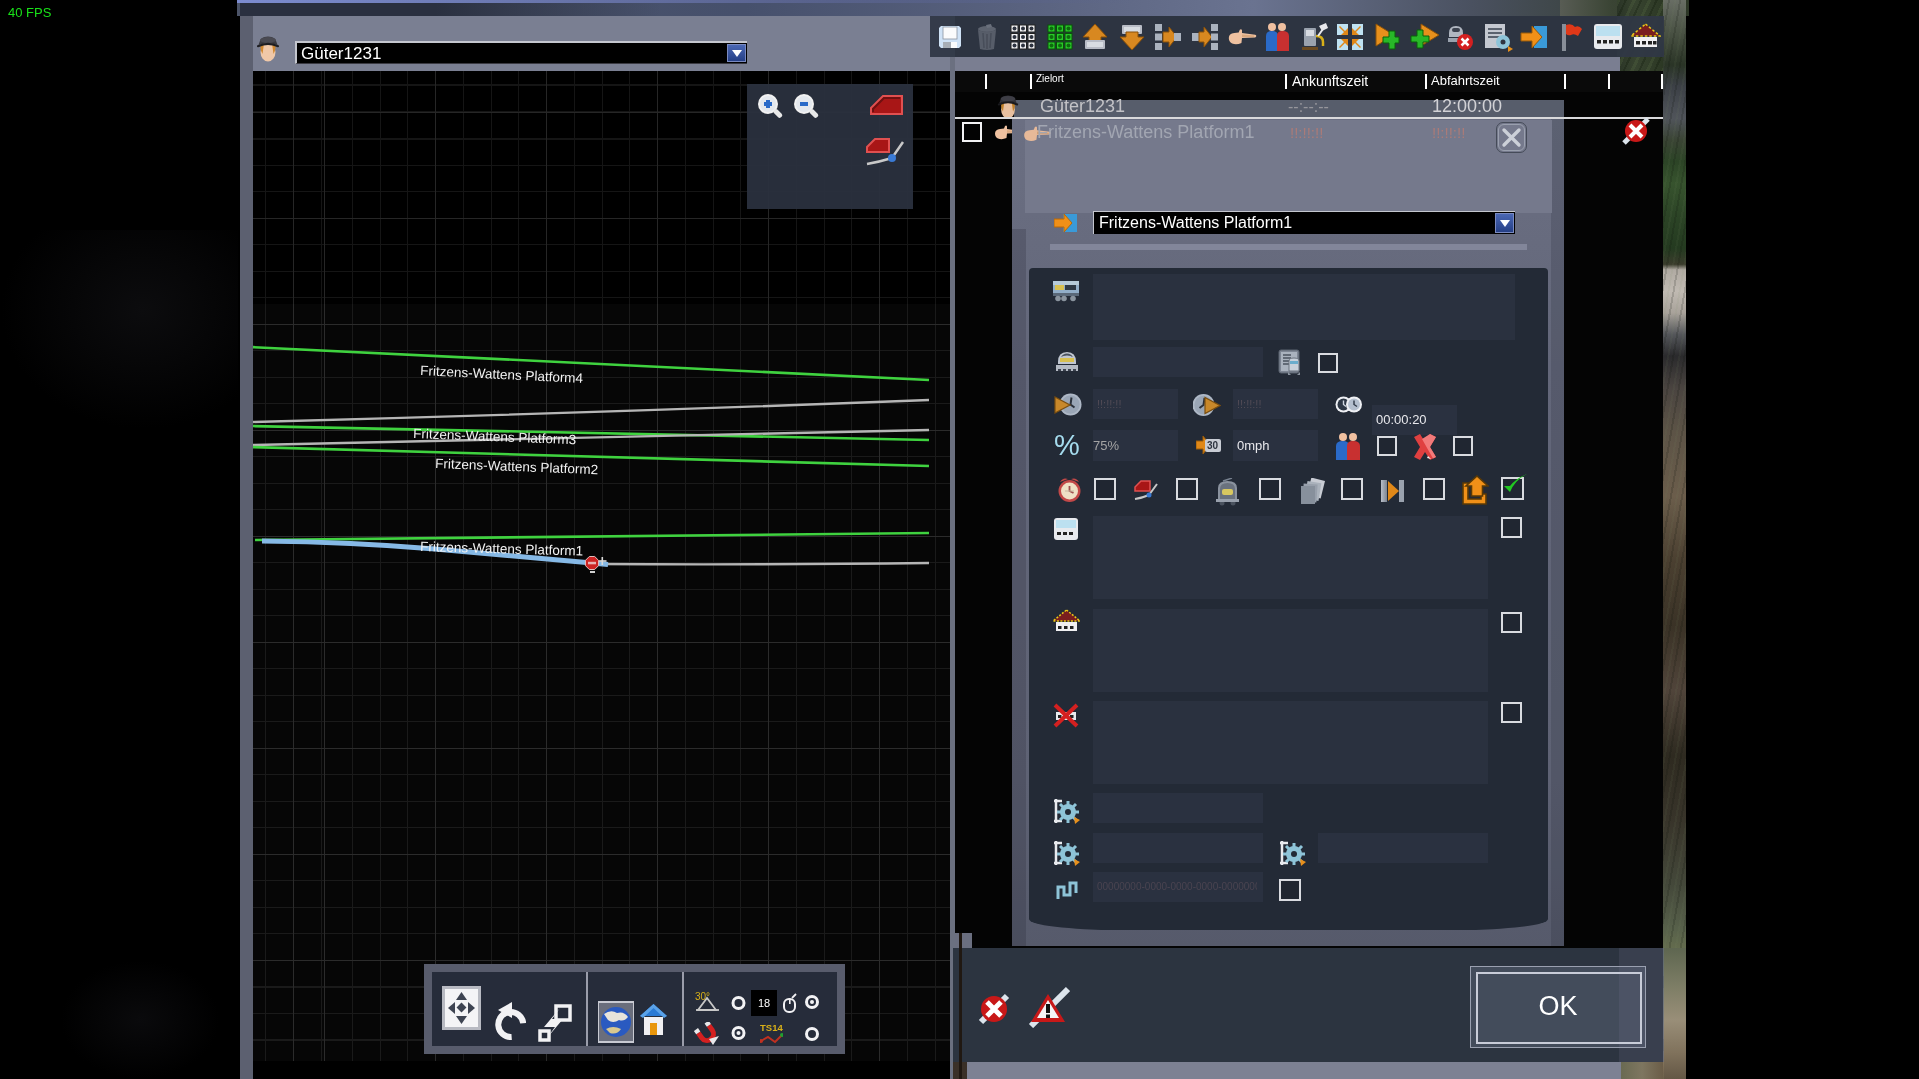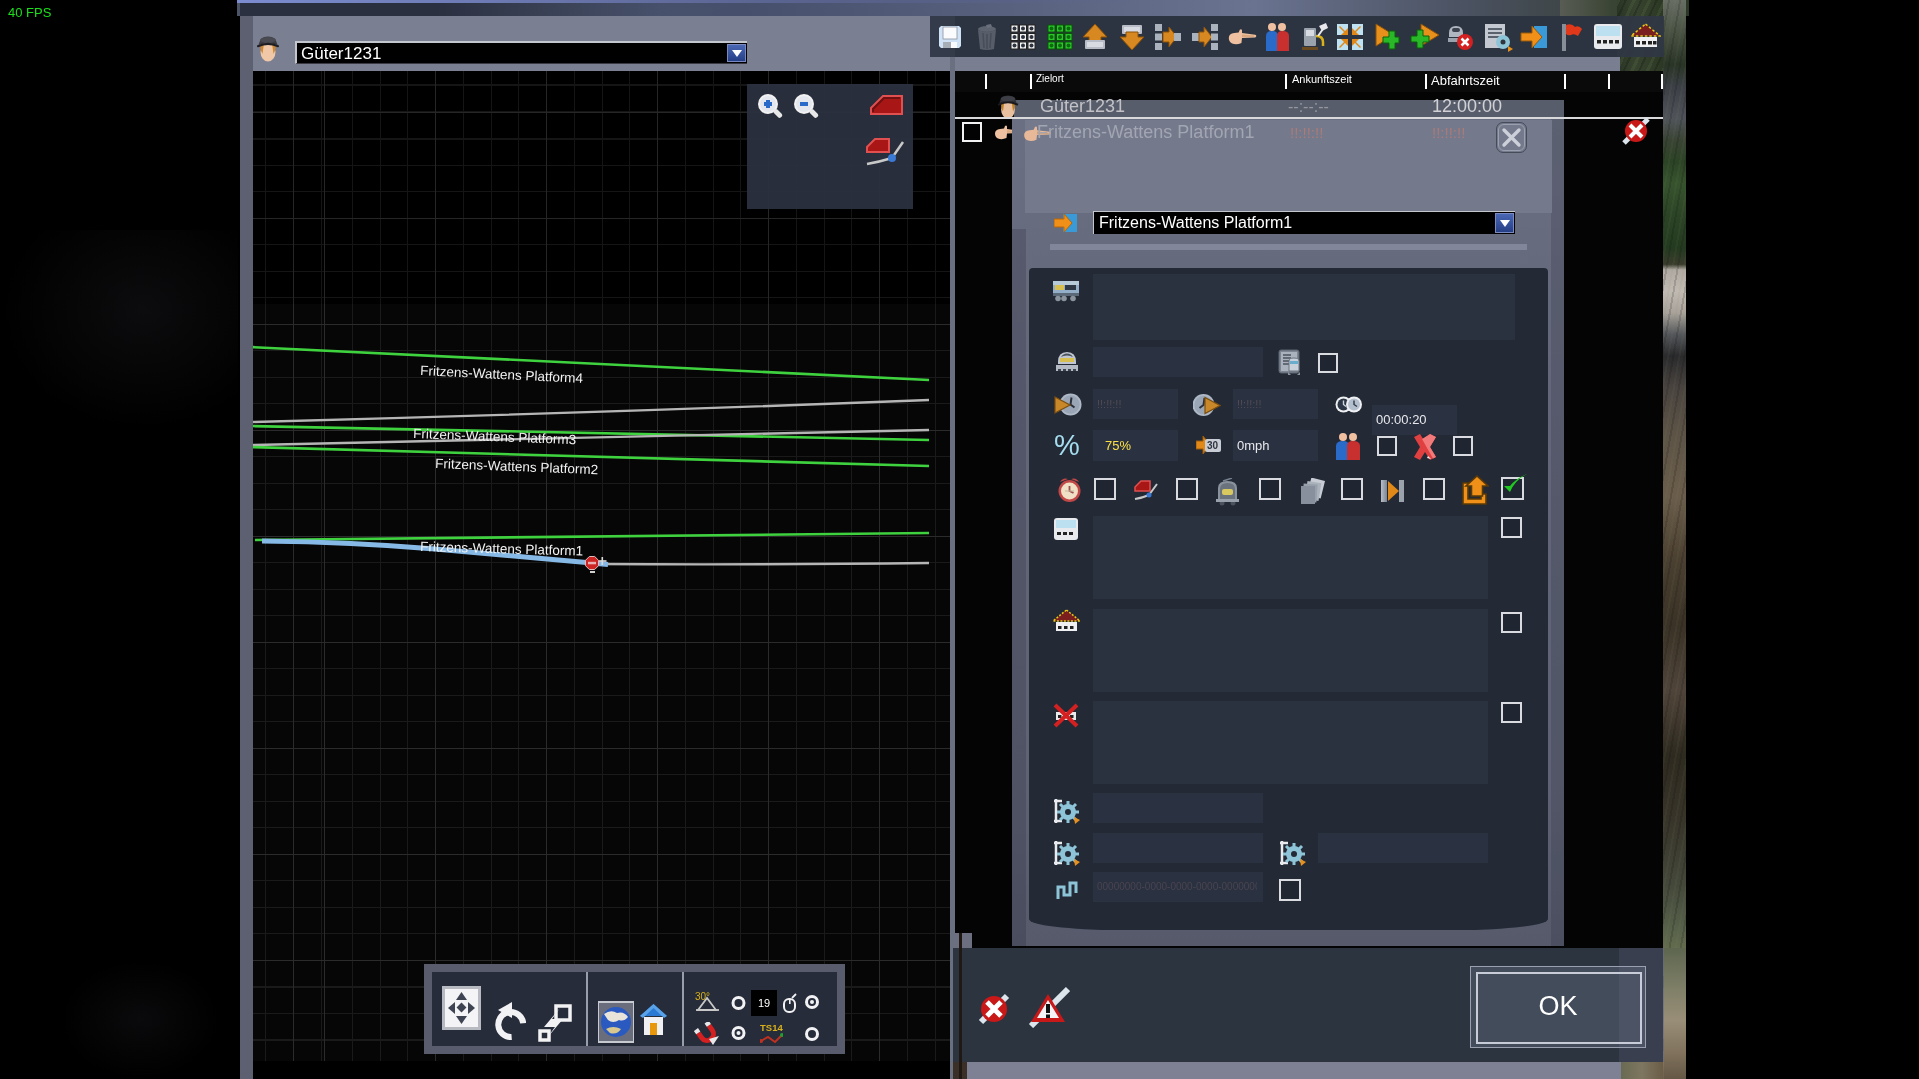--- a/index.html
+++ b/index.html
@@ -152,21 +152,21 @@
   </svg>
 
   <svg class="abs" style="left:271px;top:27px" width="25" height="21" viewBox="0 0 25 21">
     <text x="0" y="9" font-size="10" fill="#d8b018" font-family="Liberation Sans">30°</text>
     <polygon points="3,19 12,7 21,19" fill="none" stroke="#c8c8c8" stroke-width="1.8"></polygon>
     <line x1="1" y1="19" x2="24" y2="19" stroke="#c8c8c8" stroke-width="1.8"></line>
   </svg>
   <svg class="abs" style="left:307px;top:31px" width="15" height="16" viewBox="0 0 15 16">
         <circle cx="7.5" cy="8" r="5.5" fill="none" stroke="#f2f2f4" stroke-width="3"></circle>
       </svg>
-  <div class="abs" style="left:327px;top:26px;width:26px;height:26px;background:#000;color:#fff;font-size:11px;text-align:center;line-height:26px">19</div>
+  <div class="abs" style="left:327px;top:26px;width:26px;height:26px;background:#000;color:#fff;font-size:11px;text-align:center;line-height:26px">18</div>
   <svg class="abs" style="left:358px;top:29px" width="16" height="20" viewBox="0 0 16 20">
     <rect x="2" y="6" width="11" height="13" rx="5" fill="none" stroke="#f2f2f4" stroke-width="2"></rect>
     <rect x="7" y="6" width="1.6" height="5" fill="#f2f2f4"></rect>
     <line x1="10" y1="5" x2="14" y2="1" stroke="#f2f2f4" stroke-width="1.8"></line>
   </svg>
   <svg class="abs" style="left:380px;top:30px" width="16" height="16" viewBox="0 0 16 16">
         <circle cx="8" cy="8" r="5.5" fill="none" stroke="#f2f2f4" stroke-width="3"></circle>
         <circle cx="8" cy="8" r="2" fill="#f2f2f4"></circle>
       </svg>
 
@@ -400,21 +400,21 @@
 
 <div class="abs" style="left:955px;top:71px;width:708px;height:21px;background:#0a0a0a;color:#fff;font-size:13px;">
   <div class="abs" style="left:30px;top:3px;width:2px;height:15px;background:#fff"></div>
   <div class="abs" style="left:75px;top:3px;width:2px;height:15px;background:#fff"></div>
   <div class="abs" style="left:330px;top:3px;width:2px;height:15px;background:#fff"></div>
   <div class="abs" style="left:470px;top:3px;width:2px;height:15px;background:#fff"></div>
   <div class="abs" style="left:609px;top:3px;width:2px;height:15px;background:#fff"></div>
   <div class="abs" style="left:653px;top:3px;width:2px;height:15px;background:#fff"></div>
   <div class="abs" style="left:706px;top:3px;width:2px;height:15px;background:#fff"></div>
   <div class="abs" style="left:81px;top:2px;font-size:10px">Zielort</div>
-  <div class="abs" style="left:337px;top:2px;font-size:11px">Ankunftszeit</div>
+  <div class="abs" style="left:337px;top:2px;font-size:14px">Ankunftszeit</div>
   <div class="abs" style="left:476px;top:2px;font-size:13px">Abfahrtszeit</div>
 </div>
 
 <div class="abs" style="left:1014px;top:100px;width:550px;height:19px;background:#575d6b"></div>
 <svg class="abs" style="left:997px;top:94px" width="22" height="26" viewBox="0 0 24 28">
    <ellipse cx="12" cy="17" rx="7.5" ry="9.5" fill="#e8c0a0"></ellipse>
    <path d="M4.5 13 Q4 8 8 8.5 L6.5 19 Q4.8 16 4.5 13 Z" fill="#c08028"></path>
    <path d="M19.5 13 Q20 8 16 8.5 L17.5 19 Q19.2 16 19.5 13 Z" fill="#c08028"></path>
    <path d="M3 8.5 Q4 1.5 12 1.5 Q20 1.5 21 8.5 L21.5 10 Q12 6.5 2.5 10 Z" fill="#313137"></path>
    <ellipse cx="12" cy="5" rx="8" ry="3" fill="#3e3e46"></ellipse>
@@ -565,21 +565,21 @@
   <circle cx="19" cy="10.5" r="8" fill="#eef0f4"></circle>
     <circle cx="19" cy="10.5" r="6" fill="#b4bfce"></circle>
   <path d="M19 6.5 L19 10.5 L22 12.5" stroke="#2c3644" stroke-width="1.4" fill="none"></path>
 </svg>
 <div class="inp" style="left:1372px;top:405px;width:85px;height:30px">
     <div class="abs" style="left:4px;top:7px;color:#e8e8ec;font-size:13px">00:00:20</div>
   </div>
 
 <div class="abs" style="left:1054px;top:429px;color:#a5dcee;font-size:29px;">%</div>
 <div class="inp" style="left:1093px;top:430px;width:85px;height:31px">
-    <div class="abs" style="left:12px;top:8px;color:#fde047;font-size:13px">75%</div>
+    <div class="abs" style="left:0;top:8px;color:#a3a3a3;font-size:13px">75%</div>
   </div>
 <svg class="abs" style="left:1196px;top:436px" width="26" height="21" viewBox="0 0 26 21">
   <polygon points="0,5 7,5 7,0 14,9 7,18 7,13 0,13" fill="#e08818" stroke="#9a5a08" stroke-width="1"></polygon>
   <rect x="9" y="3" width="16" height="13" rx="2" fill="#c8ccd4"></rect>
   <text x="11" y="13" font-size="10" font-weight="bold" fill="#2e3440" font-family="Liberation Sans">30</text>
 </svg>
 <div class="inp" style="left:1233px;top:430px;width:85px;height:31px">
     <div class="abs" style="left:4px;top:8px;color:#e8e8ec;font-size:13px">0mph</div>
   </div>
 <svg class="abs" style="left:1333px;top:432px" width="29" height="28" viewBox="0 0 29 28">

